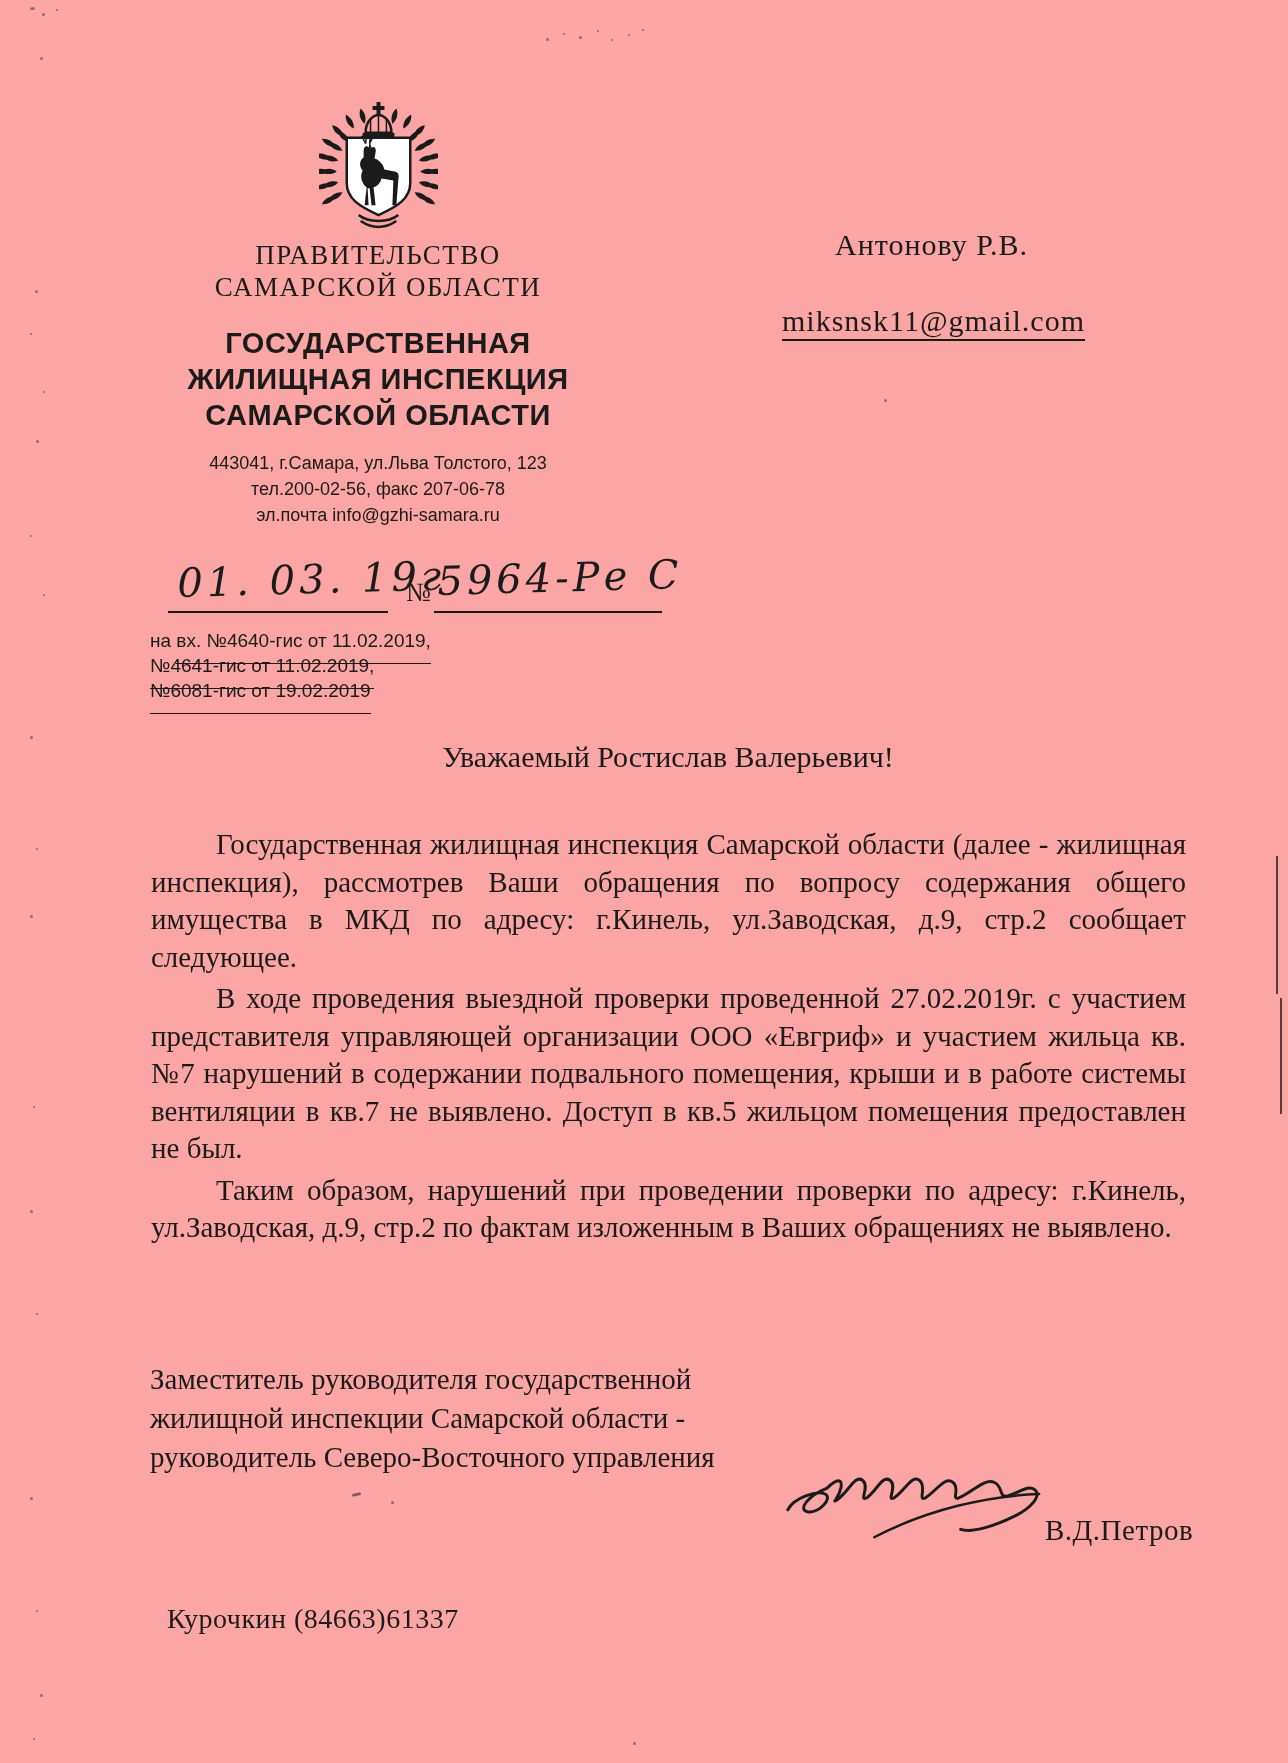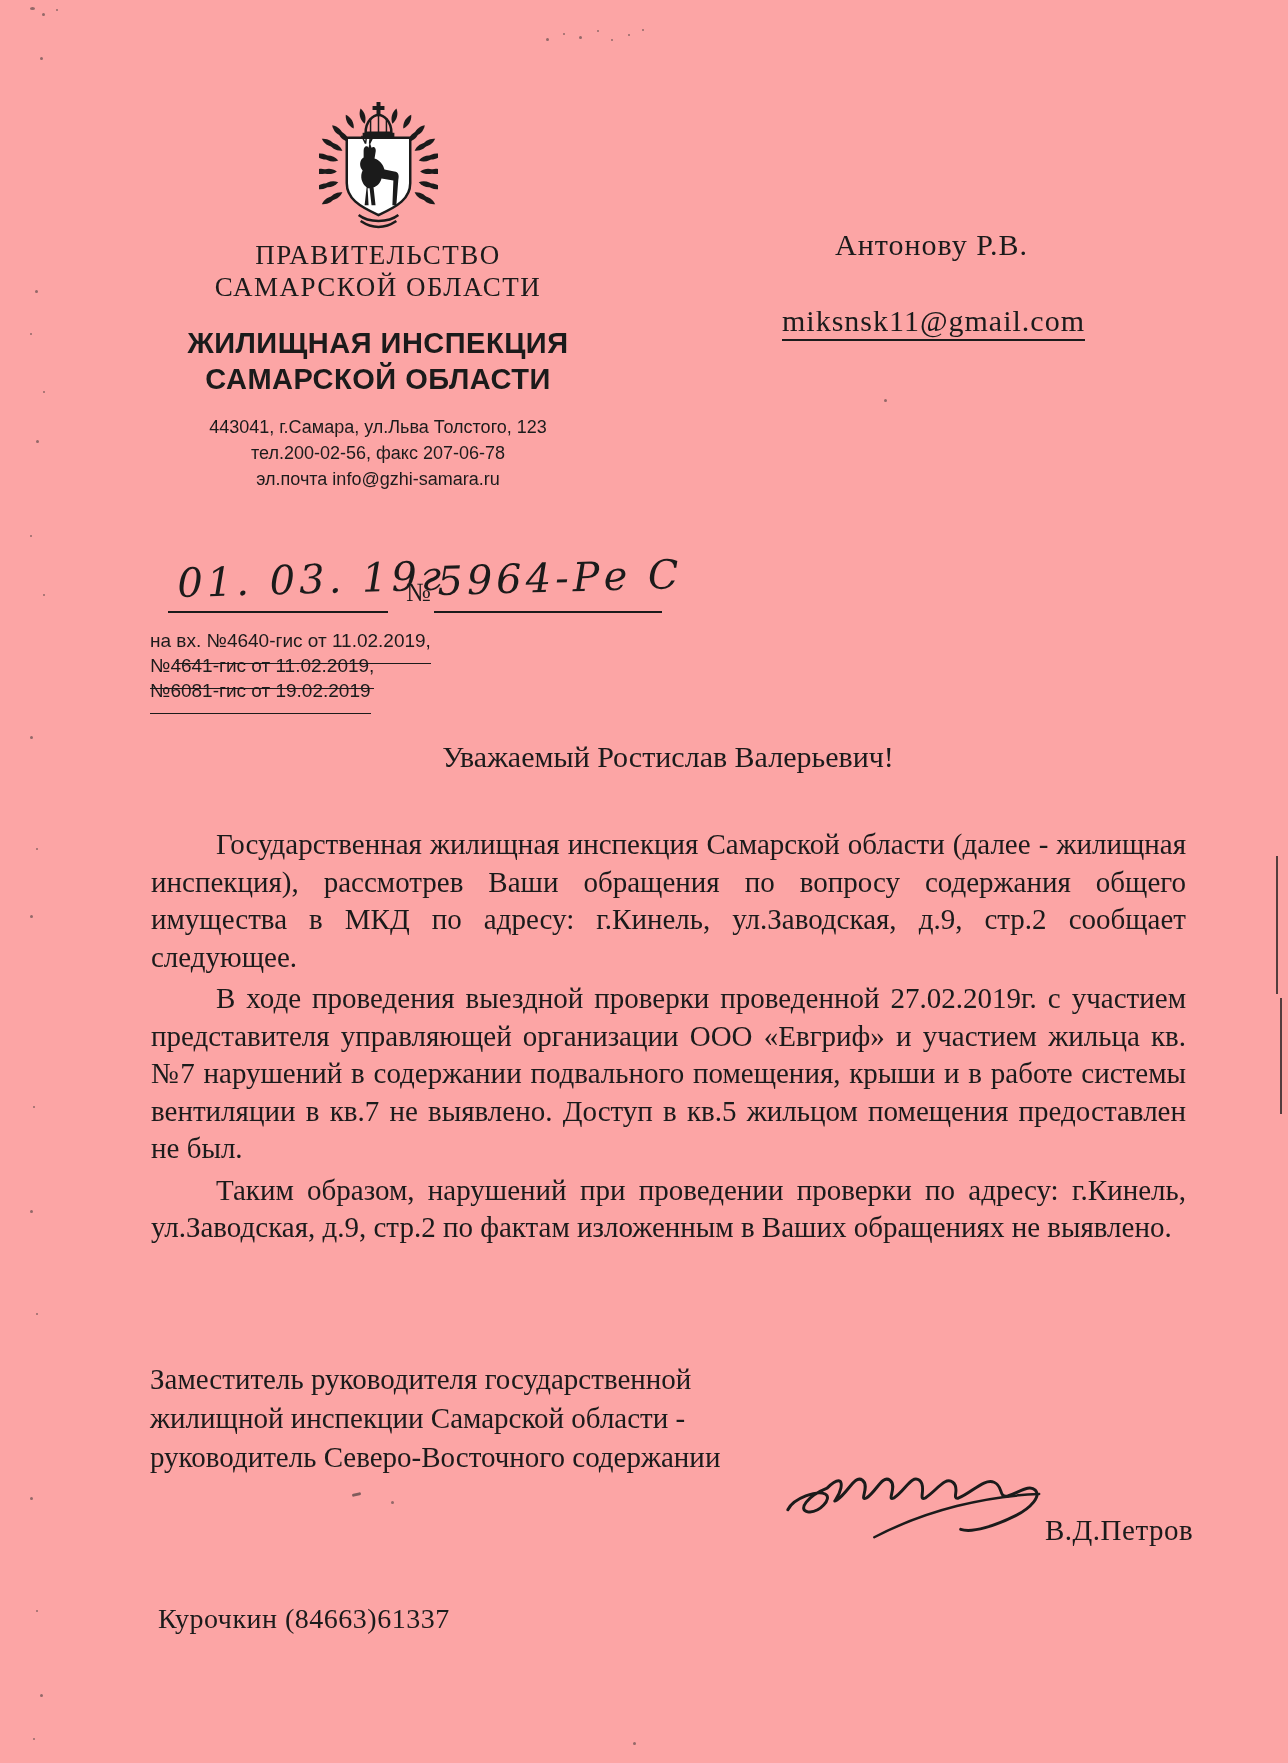--- a/index.html
+++ b/index.html
@@ -62,21 +62,21 @@
   .body-text{
     left:147px;top:822px;width:1043px;
     font-size:29px;line-height:37.5px;
     text-align:justify;
   }
   .body-text p{margin:4px;text-indent:65px;}
   
   .sig-pos{left:150px;top:1360px;width:640px;font-size:29px;line-height:39px;}
   .sig-name{left:1045px;top:1514px;font-size:29px;letter-spacing:.5px;}
   
-  .executor{left:158px;top:1603px;font-size:28px;letter-spacing:.5px;}
+  .executor{left:167px;top:1603px;font-size:28px;letter-spacing:.5px;}
   
   .sp{position:absolute;background:#2c2c2c;opacity:.5;border-radius:50%;}
   .dash{position:absolute;background:#2c2c2c;opacity:.6;border-radius:2px;transform:rotate(-12deg);}
   .vline{position:absolute;background:#1b1b1b;opacity:.75;}
 </style>
 </head>
 <body>
 
 <div class="page">
 
@@ -134,20 +134,21 @@
         <path d="M47 30 L43 22 M47 30 L48 21 M51 30 L55 22 M51 30 L52 21" stroke="#1b1b1b" stroke-width="1.5" fill="none"></path>
       </g>
     </svg>
 
     <div class="gov">
       <div>ПРАВИТЕЛЬСТВО</div>
       <div>САМАРСКОЙ ОБЛАСТИ</div>
     </div>
 
     <div class="org">
+      <div>ГОСУДАРСТВЕННАЯ</div>
       <div>ЖИЛИЩНАЯ ИНСПЕКЦИЯ</div>
       <div>САМАРСКОЙ ОБЛАСТИ</div>
     </div>
 
     <div class="addr">
       <div>443041, г.Самара, ул.Льва Толстого, 123</div>
       <div>тел.200-02-56, факс 207-06-78</div>
       <div>эл.почта info@gzhi-samara.ru</div>
     </div>
   </div>
@@ -173,21 +174,21 @@
 
   <div class="abs body-text">
     <p>Государственная жилищная инспекция Самарской области (далее - жилищная инспекция), рассмотрев Ваши обращения по вопросу содержания общего имущества в МКД по адресу: г.Кинель, ул.Заводская, д.9, стр.2 сообщает следующее.</p>
     <p>В ходе проведения выездной проверки проведенной 27.02.2019г. с участием представителя управляющей организации ООО «Евгриф» и участием жильца кв.№7 нарушений в содержании подвального помещения, крыши и в работе системы вентиляции в кв.7 не выявлено. Доступ в кв.5 жильцом помещения предоставлен не был.</p>
     <p>Таким образом, нарушений при проведении проверки по адресу: г.Кинель, ул.Заводская, д.9, стр.2 по фактам изложенным в Ваших обращениях не выявлено.</p>
   </div>
 
   <div class="abs sig-pos">
     <div>Заместитель руководителя государственной</div>
     <div>жилищной инспекции Самарской области -</div>
-    <div>руководитель Северо-Восточного содержании</div>
+    <div>руководитель Северо-Восточного управления</div>
   </div>
 
   <svg class="abs" style="left:780px;top:1448px;" width="270" height="95" viewBox="0 0 275 95">
     <path d="M8 62 C14 50 38 42 46 46 C54 50 40 66 28 64 C18 62 28 48 48 40
              C58 30 64 30 62 40 C60 50 52 56 58 52 C70 44 76 26 84 32 C92 38 80 54 88 50
              C98 44 104 26 112 32 C120 38 108 54 116 50 C128 42 134 26 142 32 C150 38 140 54 148 50
              C160 42 168 28 176 34 C184 40 174 52 182 50 C196 44 208 30 218 34 C228 38 222 50 232 48
              C244 44 254 36 260 42 C266 48 256 60 240 68 C220 78 196 86 184 82" fill="none" stroke="#1b1b1b" stroke-width="3" stroke-linecap="round"></path>
     <path d="M96 90 C150 62 210 48 264 46" fill="none" stroke="#1b1b1b" stroke-width="2.5" stroke-linecap="round"></path>
   </svg>

